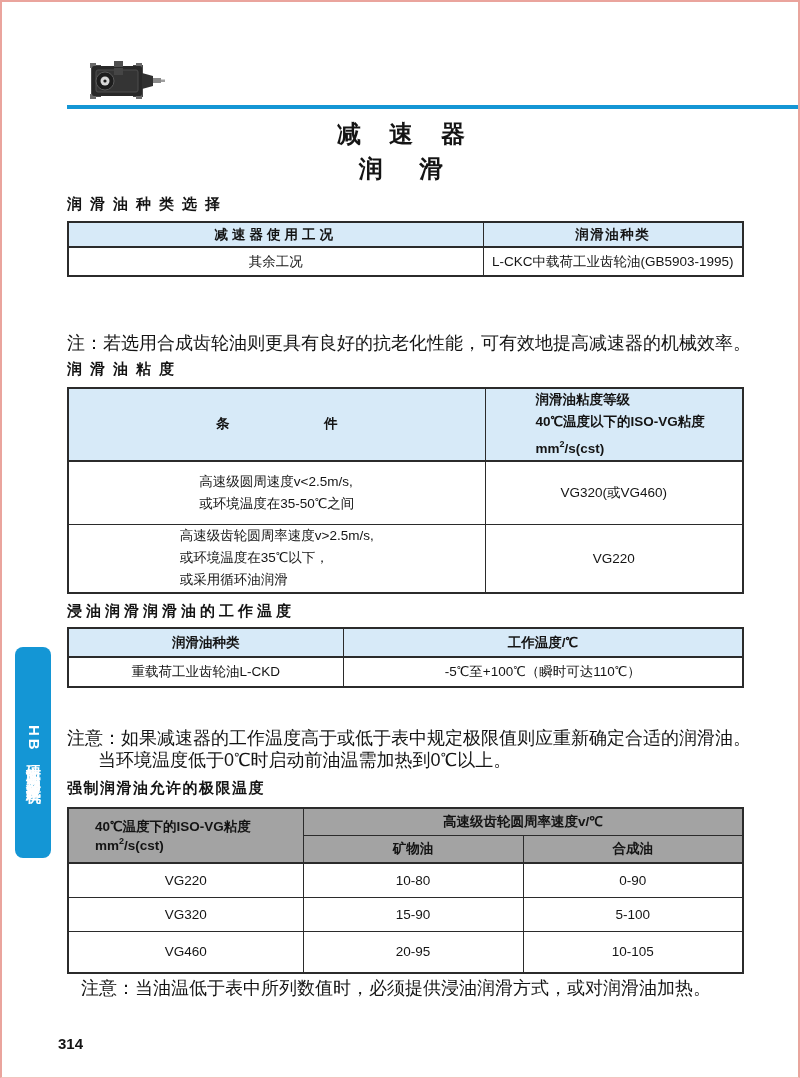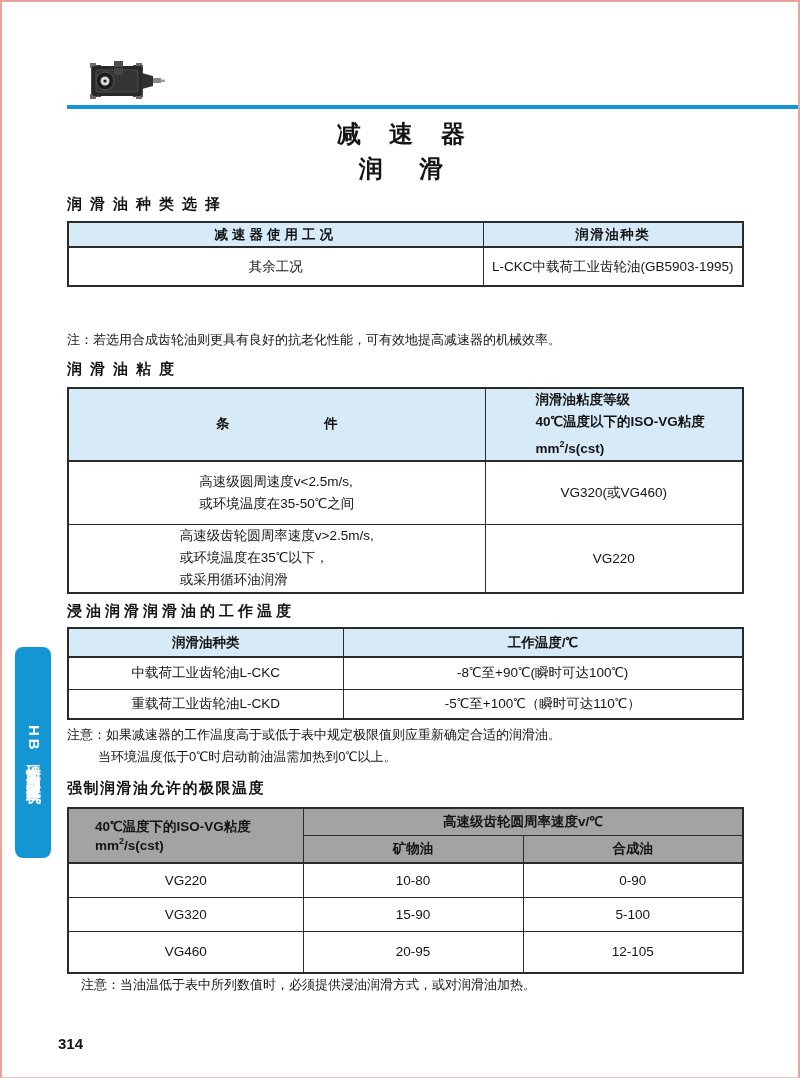--- a/index.html
+++ b/index.html
@@ -10,21 +10,21 @@
     border-left:2px solid #eaa49d;border-top:2px solid #eaa49d;
     border-right:2px solid #eaa49d;border-bottom:1px solid #f2c4be;
   }
   .abs{position:absolute;}
   .blue-rule{position:absolute;left:65px;top:103px;width:731px;height:4px;background:#1496d5;}
   .title{position:absolute;left:0;width:800px;text-align:center;font-weight:bold;font-size:24px;letter-spacing:2px;}
   .heading{position:absolute;left:65px;font-weight:bold;font-size:15px;white-space:nowrap;}
   .ls8{letter-spacing:8px;}
   .ls4{letter-spacing:4px;}
   .ls1{letter-spacing:1.5px;}
-  .note{position:absolute;font-size:13px;white-space:nowrap;}
+  .note{position:absolute;font-size:18px;white-space:nowrap;}
   table.tbl{
     position:absolute;left:65px;width:675px;border-collapse:collapse;table-layout:fixed;
     border:2px solid #2b2b2b;font-size:13.5px;
   }
   table.tbl td{border:1px solid #2b2b2b;text-align:center;vertical-align:middle;padding:0;}
   table.tbl tr.hd td{background:#d7eaf8;font-weight:bold;border-bottom-width:2px;}
   table.tbl tr.hd2 td{background:#a3a3a3;font-weight:bold;}
   .cell-left{text-align:left !important;}
   .pad-l{padding-left:26px !important;}
   .blk{display:inline-block;text-align:left;line-height:22px;}
@@ -74,21 +74,21 @@
   <table class="tbl" style="top:219px;">
     <colgroup>
         <col style="width:415px">
         <col style="width:260px">
       </colgroup>
     <tbody>
       <tr class="hd" style="height:25px;padding-left:26px;">
         <td class="ls4">减速器使用工况</td>
         <td class="ls1">润滑油种类</td>
       </tr>
-      <tr style="height:39px;">
+      <tr style="height:29px;">
         <td>其余工况</td>
         <td>L-CKC中载荷工业齿轮油(GB5903-1995)</td>
       </tr>
     </tbody>
   </table>
 
   <div class="note" style="left:65px;top:329px;">注：若选用合成齿轮油则更具有良好的抗老化性能，可有效地提高减速器的机械效率。</div>
 
   <div class="heading ls8" style="top:358px;">润滑油粘度</div>
 
@@ -135,24 +135,20 @@
   <table class="tbl" style="top:625px;">
     <colgroup>
         <col style="width:275px">
         <col style="width:400px">
       </colgroup>
     <tbody>
       <tr class="hd" style="height:29px;">
         <td>润滑油种类</td>
         <td>工作温度/℃</td>
       </tr>
-      <tr style="height:32px;">
-        <td>中载荷工业齿轮油L-CKC</td>
-        <td>-8℃至+90℃(瞬时可达100℃)</td>
-      </tr>
       <tr style="height:30px;">
         <td>重载荷工业齿轮油L-CKD</td>
         <td>-5℃至+100℃（瞬时可达110℃）</td>
       </tr>
     </tbody>
   </table>
 
   <div class="note" style="left:65px;top:724px;">注意：如果减速器的工作温度高于或低于表中规定极限值则应重新确定合适的润滑油。</div>
   <div class="note" style="left:96px;top:746px;">当环境温度低于0℃时启动前油温需加热到0℃以上。</div>
 
@@ -182,21 +178,21 @@
         <td>0-90</td>
       </tr>
       <tr style="height:34px;">
         <td>VG320</td>
         <td>15-90</td>
         <td>5-100</td>
       </tr>
       <tr style="height:42px;">
         <td>VG460</td>
         <td>20-95</td>
-        <td>12-105</td>
+        <td>10-105</td>
       </tr>
     </tbody>
   </table>
 
   <div class="note" style="left:79px;top:974px;">注意：当油温低于表中所列数值时，必须提供浸油润滑方式，或对润滑油加热。</div>
 
   <div class="sidebar-tab">HB硬齿面大功率减速机</div>
 
   <div class="page-number">314</div>
 

